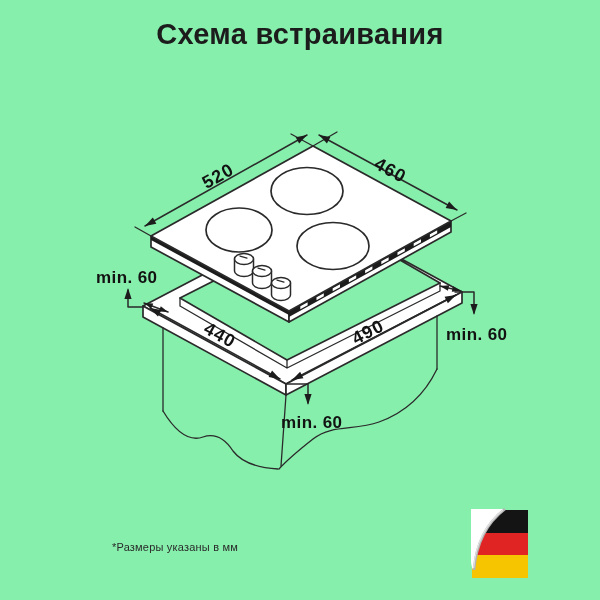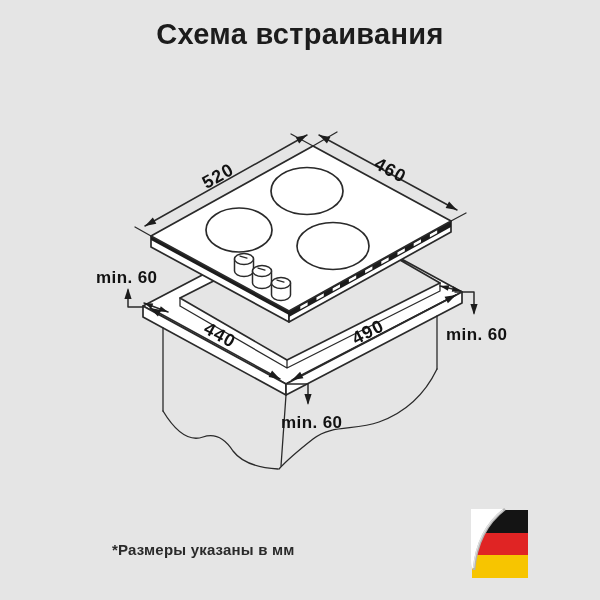--- a/index.html
+++ b/index.html
@@ -1,22 +1,22 @@
 <!DOCTYPE html>
 <html><head>
 <meta charset="utf-8">
 <style>
   html,body{margin:0;padding:0;}
   body{width:600px;height:600px;background:#ffffff;position:relative;overflow:hidden;
        font-family:"Liberation Sans", sans-serif;}
-  .page{position:absolute;inset:0;background:#e5e5e5;}
+  .page{position:absolute;inset:0;background:#86efac;}
   .title{position:absolute;top:18px;left:0;width:600px;text-align:center;
          font-size:29px;font-weight:bold;color:#1c1c1c;letter-spacing:.3px;}
-  .footnote{position:absolute;left:112px;top:541px;font-size:15px;color:#2a2a2a;
-            letter-spacing:.2px;font-weight:bold;}
+  .footnote{position:absolute;left:112px;top:541px;font-size:11px;color:#2a2a2a;
+            letter-spacing:.2px;}
   svg{position:absolute;left:0;top:0;}
   .dim-label{font-family:"Liberation Sans",sans-serif;font-size:18px;font-weight:bold;
              fill:#121212;letter-spacing:1px;}
   .min-label{font-family:"Liberation Sans",sans-serif;font-size:17px;font-weight:bold;
              fill:#121212;letter-spacing:.4px;}
   .arrow{fill:#1c1c1c;stroke:none;}
   .thin{stroke-width:1.3;}
 </style>
 </head>
 <body>

